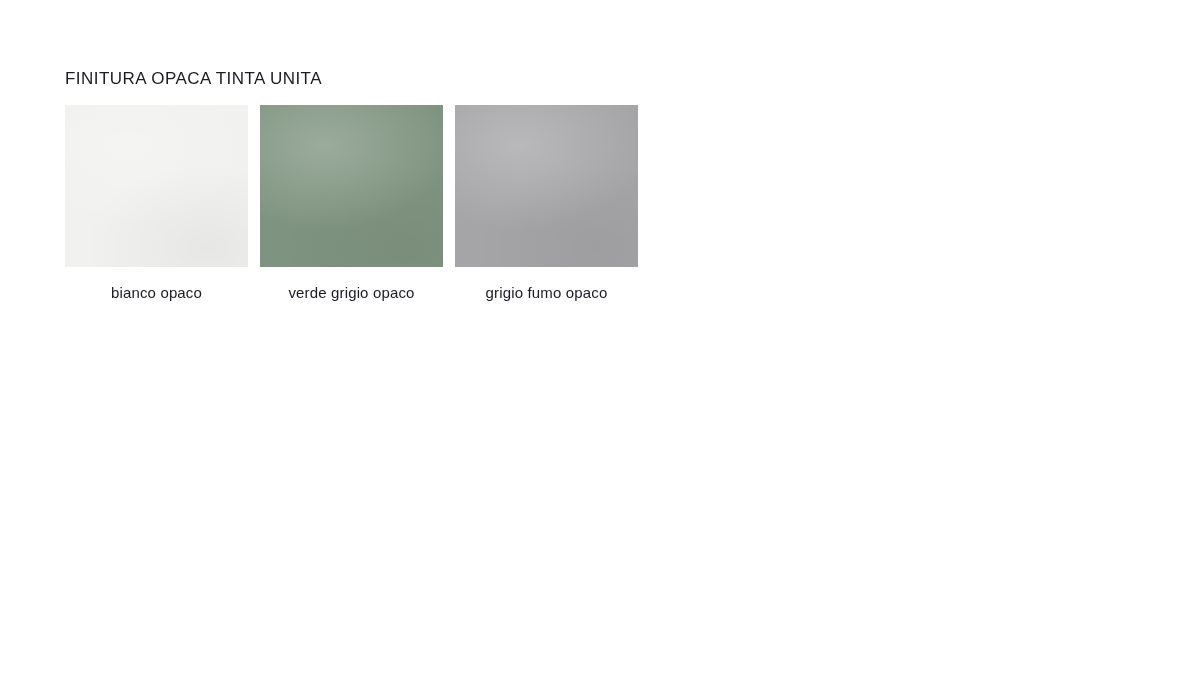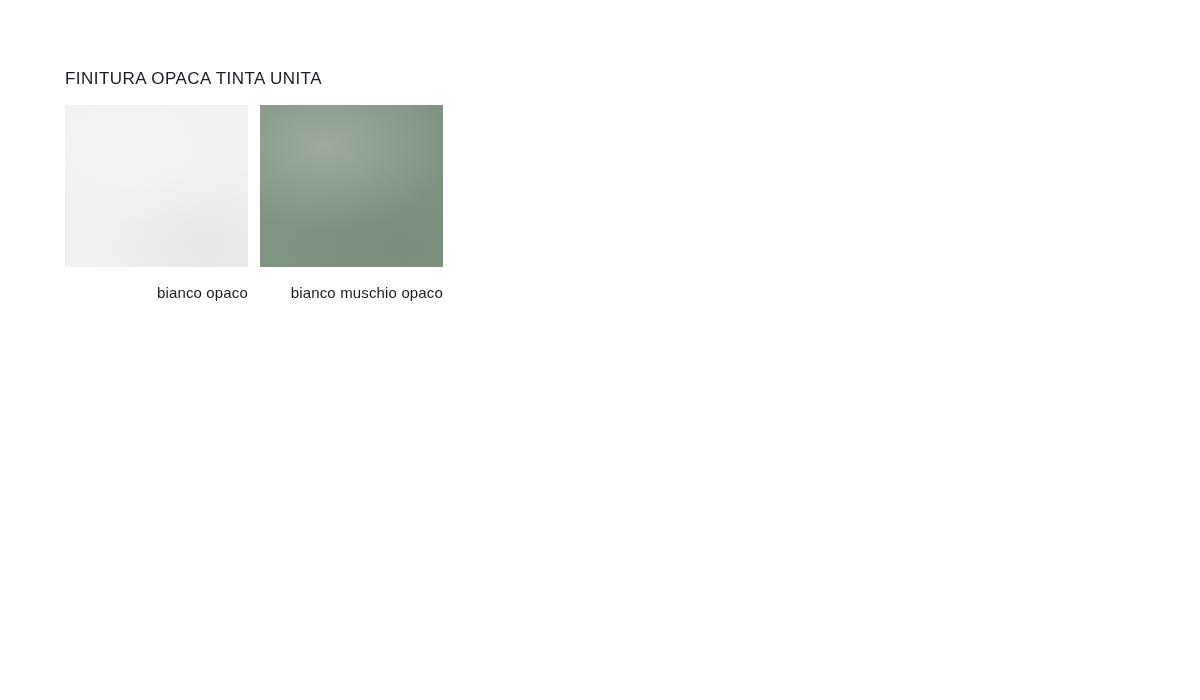--- a/index.html
+++ b/index.html
@@ -45,21 +45,21 @@
     display: flex;
     flex-direction: row;
     align-items: flex-start;
     gap: 12px;
     width: 963px;
   }
 
   .swatch-cell {
     display: flex;
     flex-direction: column;
-    align-items: flex-end;
+    align-items: center;
     width: 183px;
     flex: 0 0 183px;
   }
 
   .swatch-chip {
     width: 183px;
     height: 162px;
     display: block;
     position: relative;
     overflow: hidden;
@@ -99,19 +99,23 @@
 
       <div class="swatch-cell">
         <span class="swatch-chip" style="background-color: rgb(241, 241, 239);"></span>
         <span class="swatch-label">bianco opaco</span>
       </div>
 
 
 
       <div class="swatch-cell">
         <span class="swatch-chip" style="background-color: rgb(127, 148, 128);"></span>
-        <span class="swatch-label">bianco muschio opaco</span>
+        <span class="swatch-label">verde grigio opaco</span>
       </div>
 
+      <div class="swatch-cell">
+        <span class="swatch-chip" style="background-color: rgb(165, 165, 167);"></span>
+        <span class="swatch-label">grigio fumo opaco</span>
+      </div>
 
     </div>
   </section>
 </div>
 
 </body></html>

